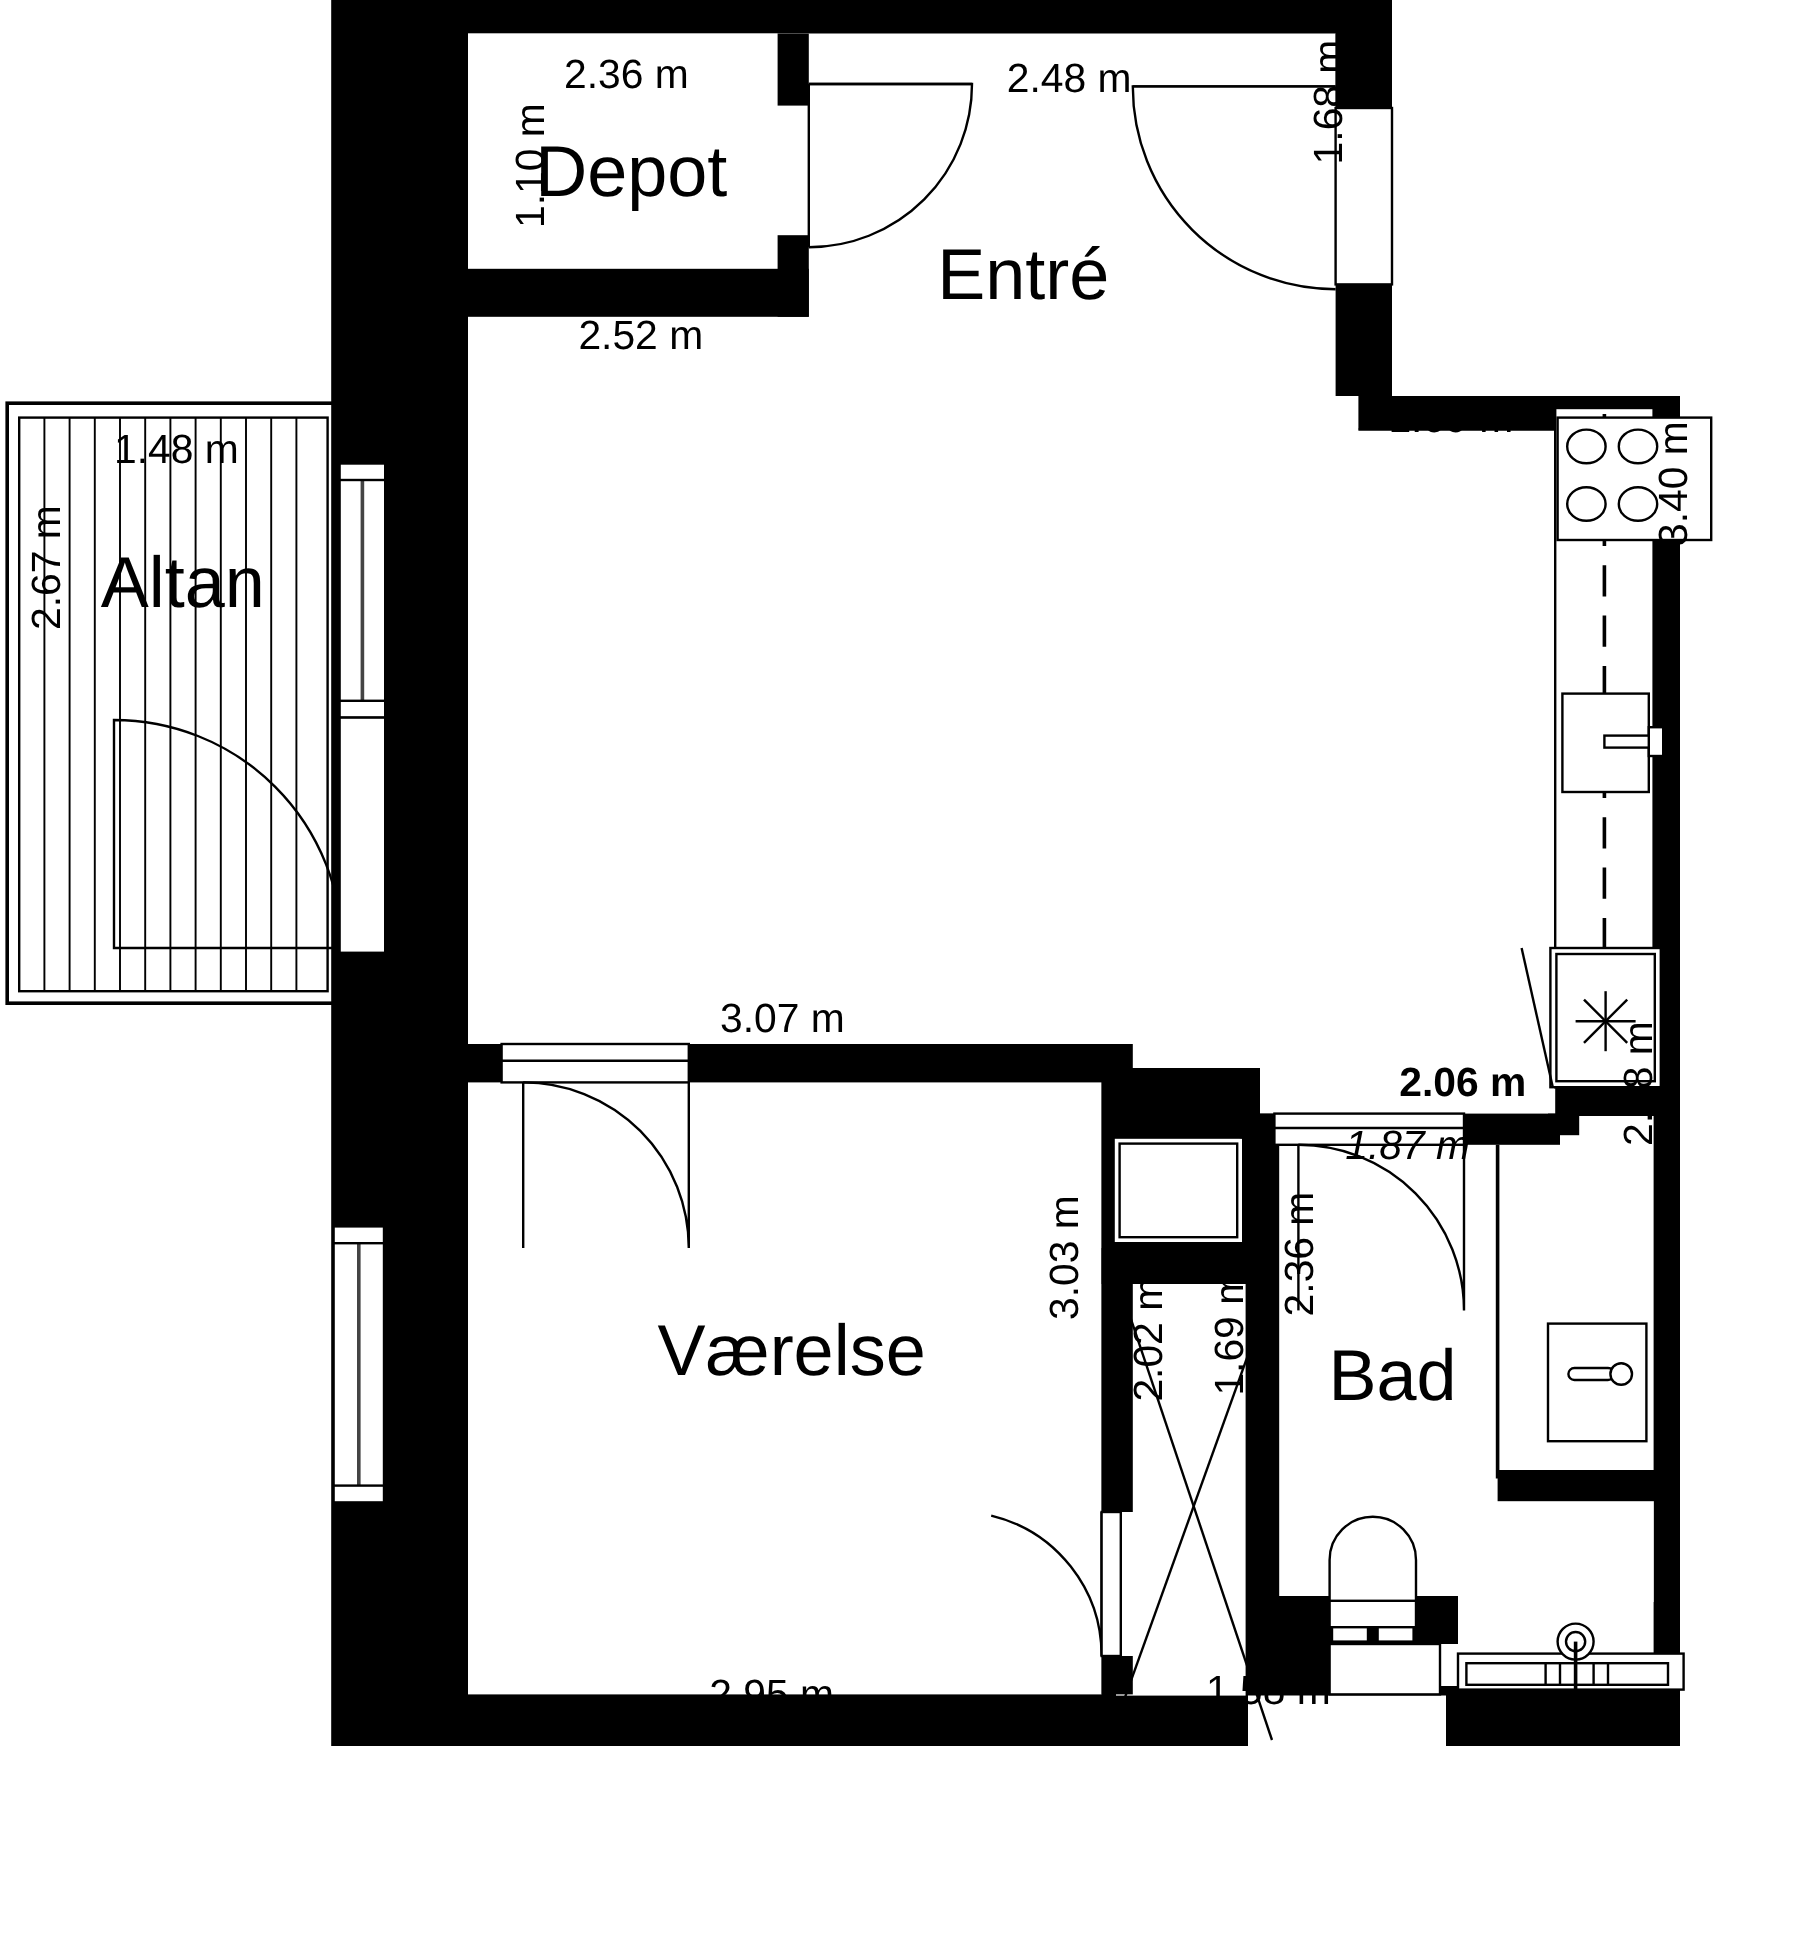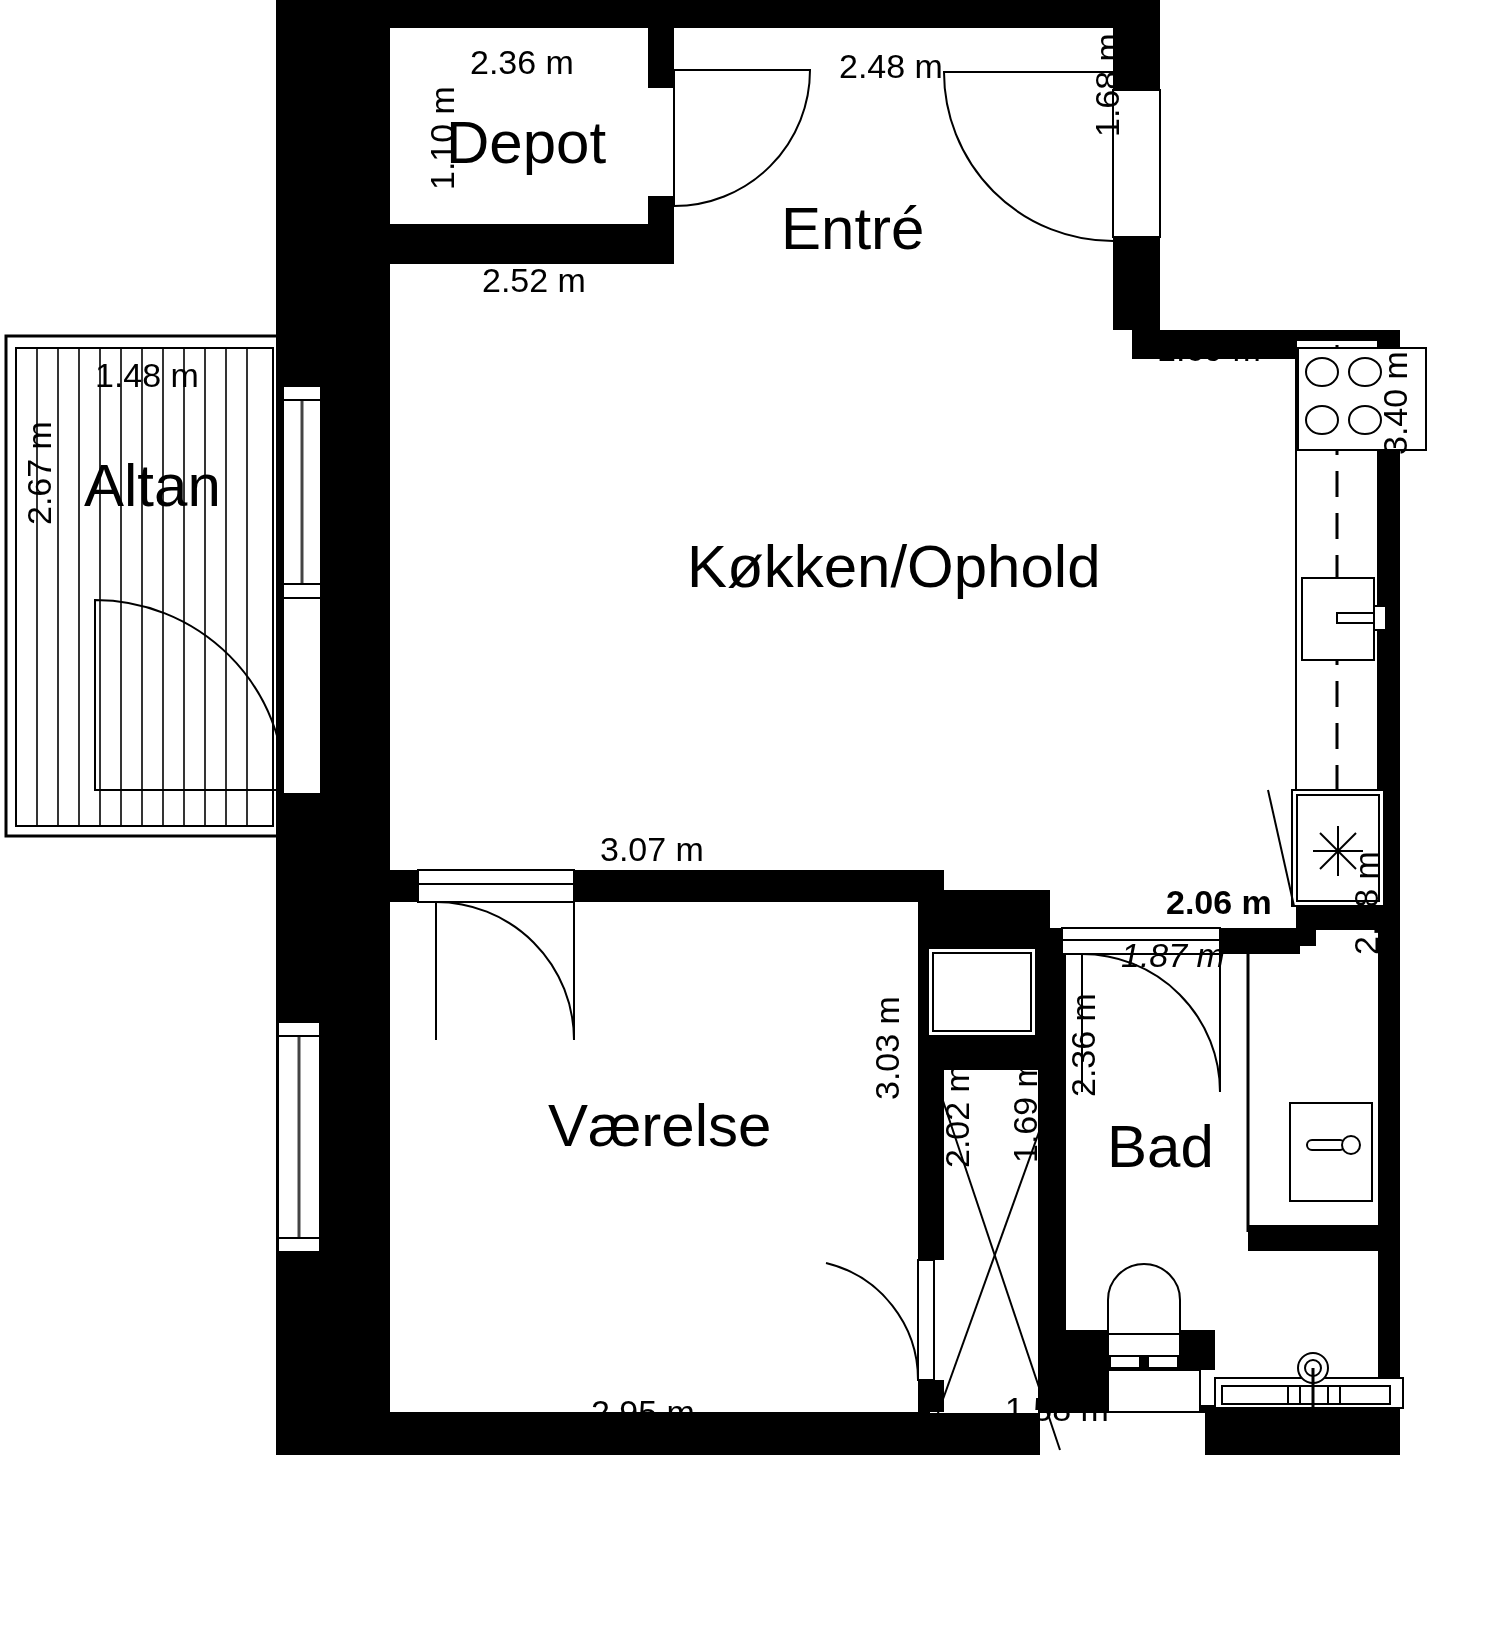--- a/index.html
+++ b/index.html
@@ -273,21 +273,20 @@
     </g>
 
   </svg>
 
   <div class="lbl room-label" style="left:446px; top:113px;">Depot</div>
 
   <div class="lbl room-label" style="left:781px; top:199px;">Entré</div>
 
   <div class="lbl room-label" style="left:84px; top:456px;">Altan</div>
 
-  <div class="lbl room-label" style="left:687px; top:537px;">Køkken/Ophold</div>
 
   <div class="lbl room-label" style="left:548px; top:1096px;">Værelse</div>
 
   <div class="lbl room-label" style="left:1107px; top:1117px;">Bad</div>
 
   <div class="lbl dim-label" style="left:470px; top:45px;">2.36 m</div>
 
   <div class="lbl dim-label rot90" style="left:425px; top:190px;">1.10 m</div>
 
   <div class="lbl dim-label" style="left:482px; top:263px;">2.52 m</div>

